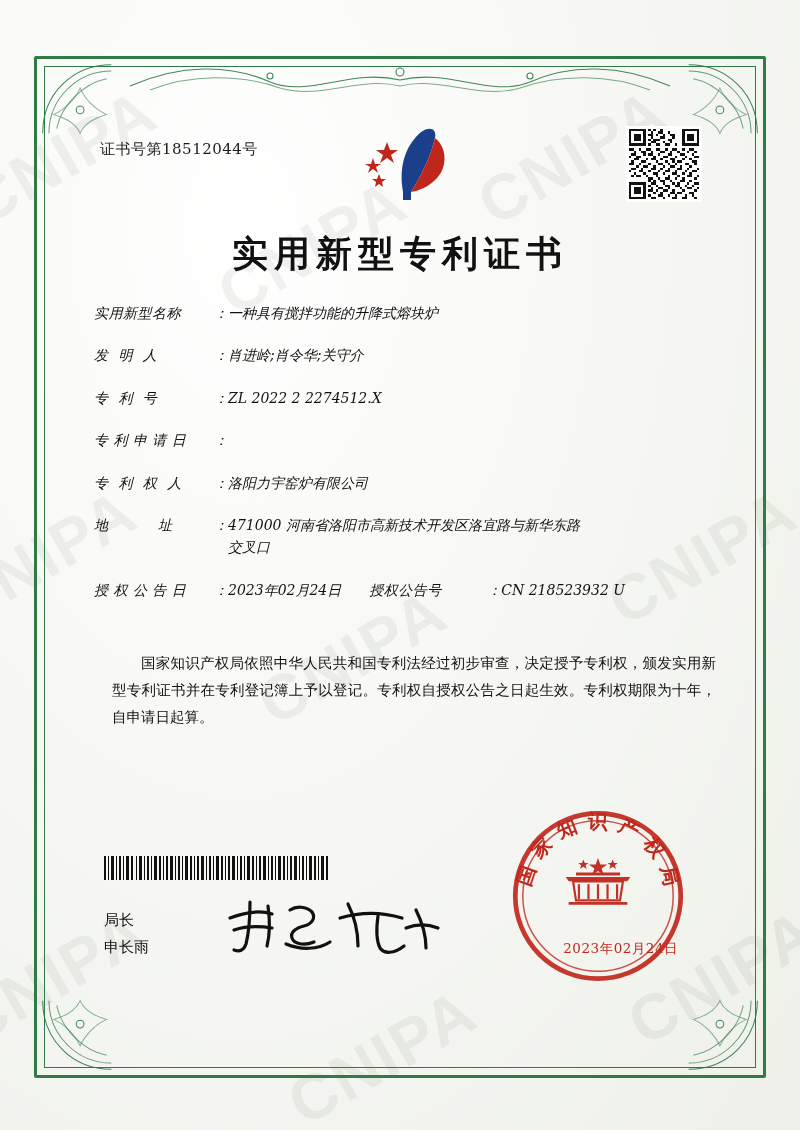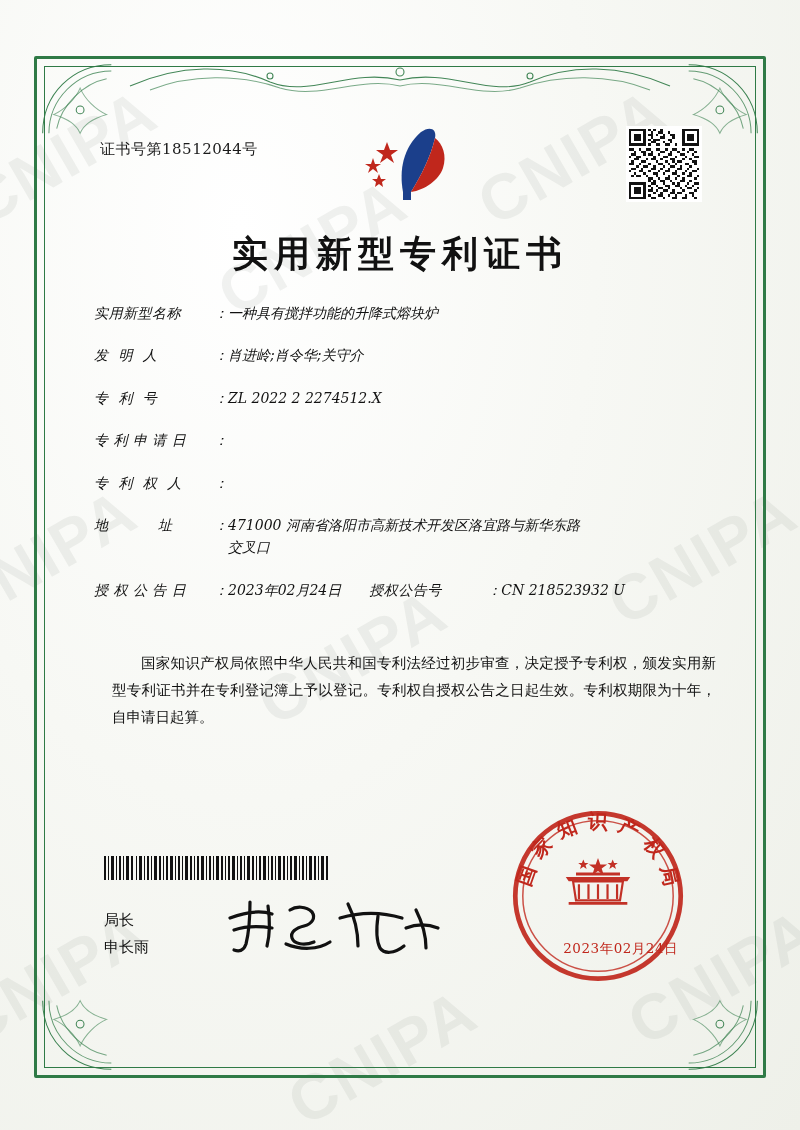--- a/index.html
+++ b/index.html
@@ -509,20 +509,21 @@
       </div>
 
       <div class="field-row">
         <div class="f-label">专 利 申 请 日</div>
         <div class="f-colon">：</div>
       </div>
 
       <div class="field-row">
         <div class="f-label">专  利  权  人</div>
         <div class="f-colon">：</div>
+        <div class="f-value">洛阳力宇窑炉有限公司</div>
       </div>
 
       <div class="field-row">
         <div class="f-label">地          址</div>
         <div class="f-colon">：</div>
         <div class="f-value">
           <span>471000 河南省洛阳市高新技术开发区洛宜路与新华东路</span>
           <span class="line2">交叉口</span>
         </div>
       </div>

